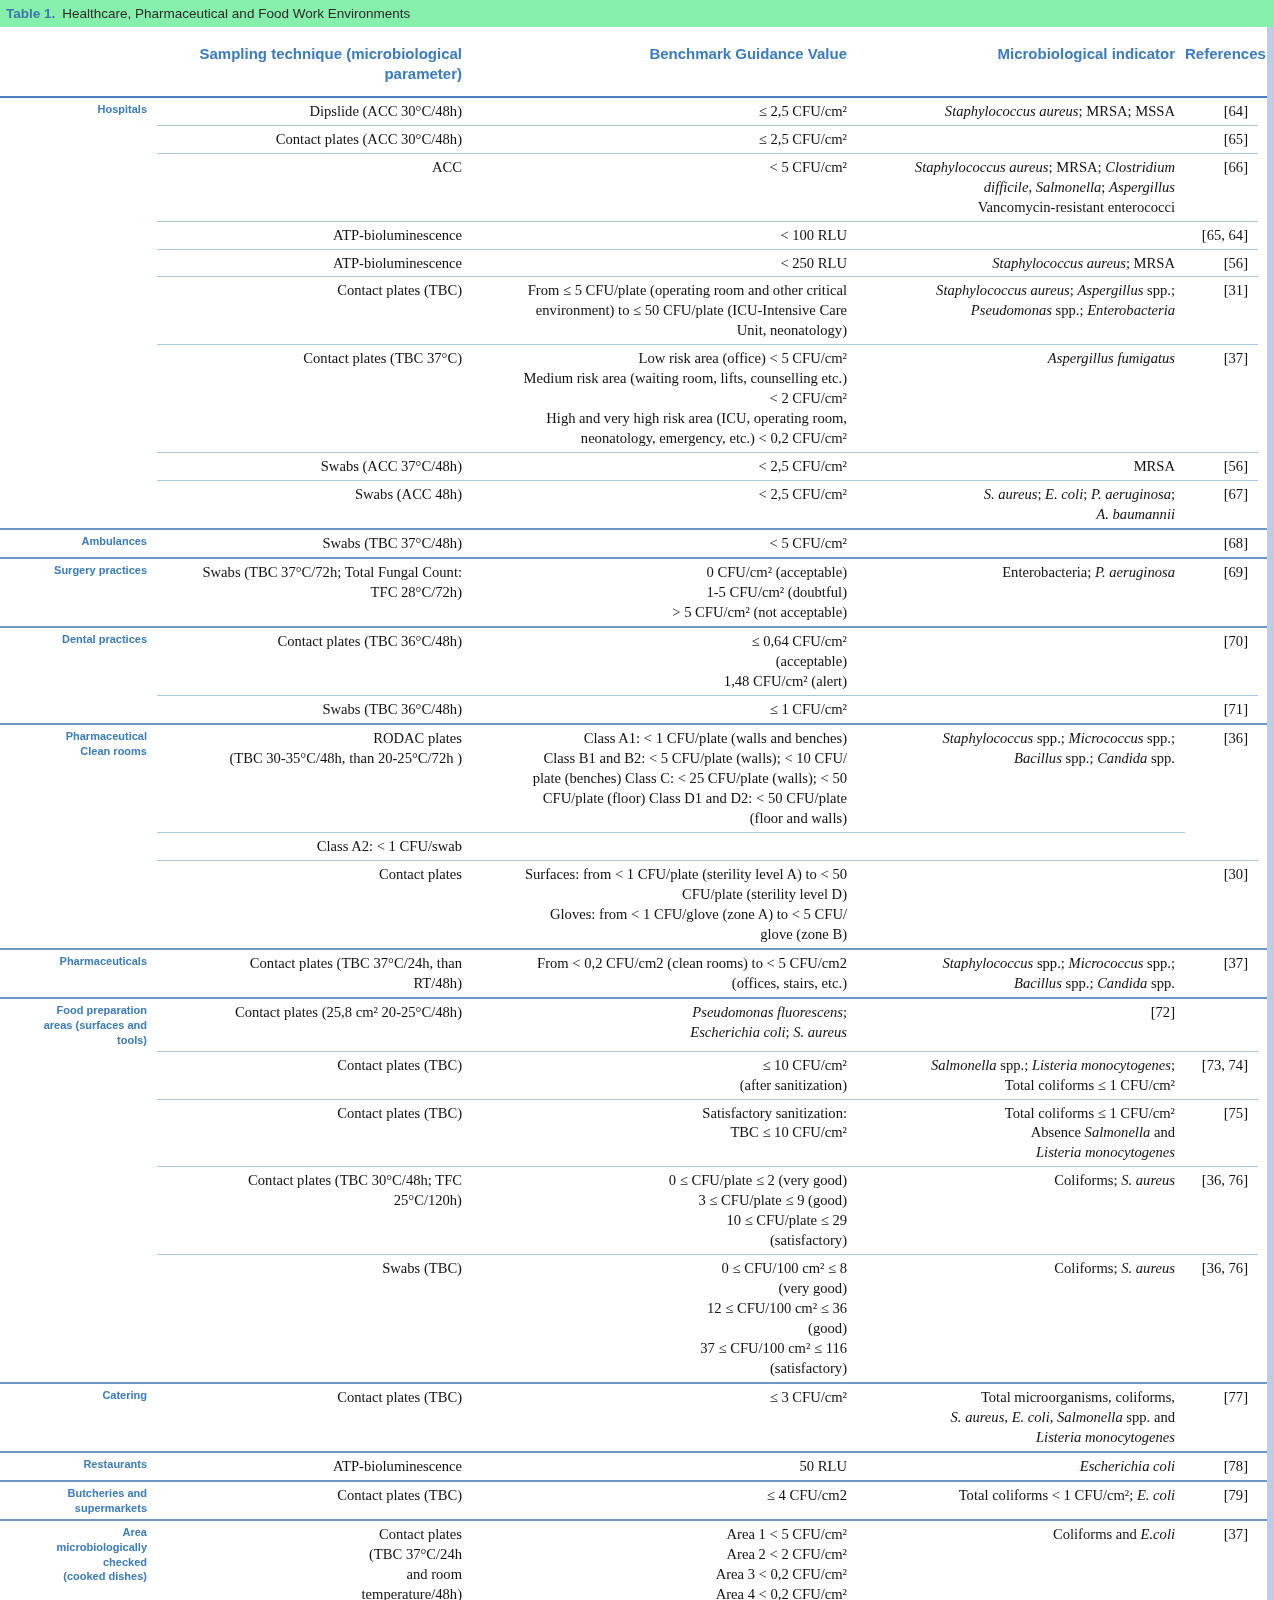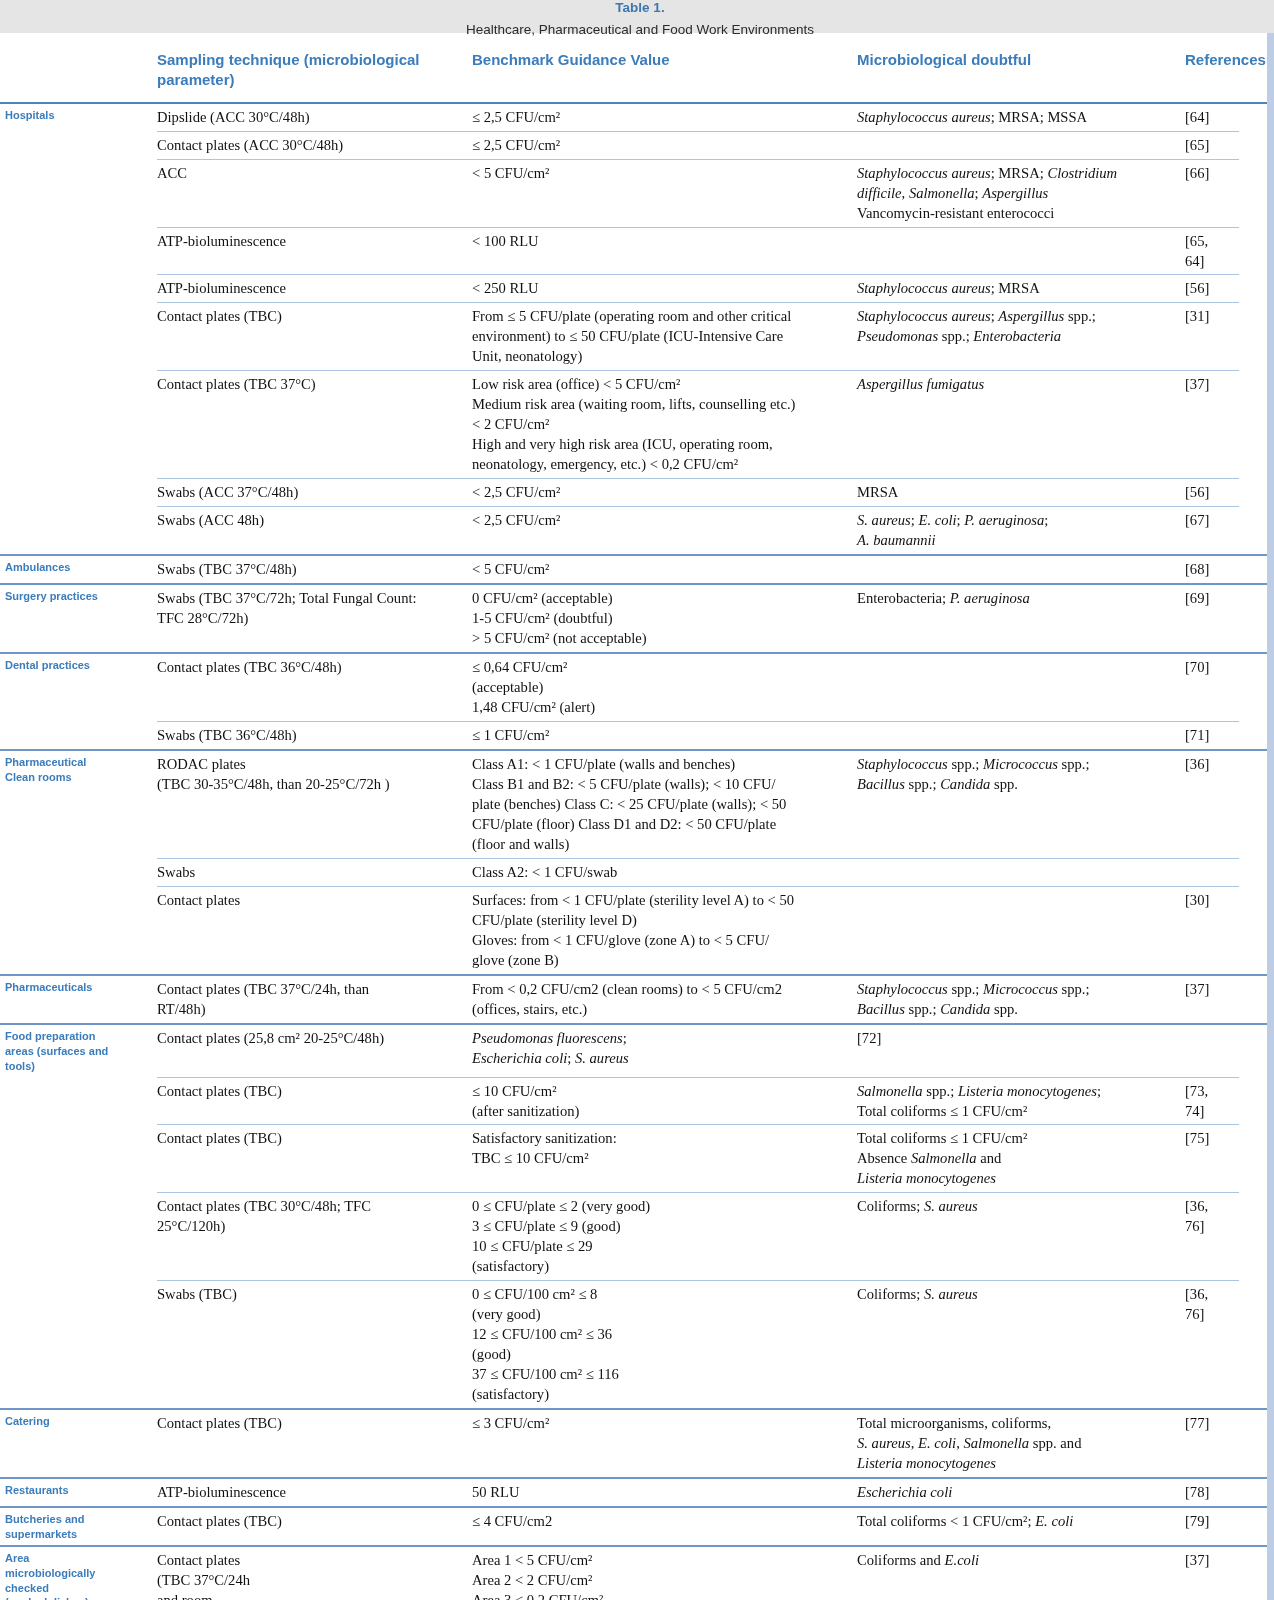--- a/index.html
+++ b/index.html
@@ -12,34 +12,34 @@
     color:#111;
     background:#ffffff;
   }
   .table-area{position:relative;border-bottom:3px solid #5b88c3;}
   .right-strip{
     position:absolute;top:27px;bottom:0;right:0;width:7px;
     background:#bccde5;z-index:0;
   }
   .titlebar{
     position:relative;z-index:1;
-    background:#e5e5e5;height:33px;
+    background:#86efac;height:27px;
     display:flex;align-items:center;gap:7px;
     padding-left:6px;
     font-family:"Liberation Sans", sans-serif;
     font-size:13.5px;
-    flex-direction:column;
   }
   .title-label{color:#3f76b0;font-weight:bold;}
   .title-text{color:#2b2b2b;}
   .grid-row{
     display:grid;
     grid-template-columns:152px 315px 385px 328px 1fr;
-    padding-left:5px;padding-right:28px;
+    padding-left:5px;padding-right:9px;
     box-sizing:border-box;
+    text-align:right;
   }
   .c{
     padding:3px 10px 3px 0;
     font-size:14.6px;
     line-height:1.37;
     white-space:pre-line;
     box-sizing:border-box;
   }
   .c1{
     font-family:"Liberation Sans", sans-serif;
@@ -70,21 +70,21 @@
     <div class="right-strip"></div>
     <header class="titlebar">
       <span class="title-label">Table 1.</span>
       <span class="title-text">Healthcare, Pharmaceutical and Food Work Environments</span>
     </header>
     <div class="table">
       <div class="grid-row thead">
         <div class="c c1"></div>
         <div class="c c2 colhead">Sampling technique (microbiological parameter)</div>
         <div class="c c3 colhead">Benchmark Guidance Value</div>
-        <div class="c c4 colhead">Microbiological doubtful</div>
+        <div class="c c4 colhead">Microbiological indicator</div>
         <div class="c c5 colhead">References</div>
       </div>
       <div id="tbody">
           <section class="section">
             <div class="grid-row body-row">
               <div class="c c1 env">Hospitals</div>
               <div class="c c2 tech">Dipslide (ACC 30°C/48h)</div>
               <div class="c c3 bench">≤ 2,5 CFU/cm²</div>
               <div class="c c4 indic"><i>Staphylococcus aureus</i>; MRSA; MSSA</div>
               <div class="c c5 ref">[64]</div>
@@ -205,21 +205,20 @@
 Class B1 and B2: &lt; 5 CFU/plate (walls); &lt; 10 CFU/
 plate (benches)   Class C: &lt; 25 CFU/plate (walls); &lt; 50
 CFU/plate (floor) Class D1 and D2: &lt; 50 CFU/plate
 (floor and walls)</div>
               <div class="c c4 indic"><i>Staphylococcus</i> spp.; <i>Micrococcus</i> spp.;
 <i>Bacillus</i> spp.; <i>Candida</i> spp.</div>
               <div class="c c5 ref">[36]</div>
             </div>
             <div class="grid-row body-row sep">
               <div class="c c1 env"></div>
-              <div class="c c2 tech">Swabs</div>
               <div class="c c3 bench">Class A2: &lt; 1 CFU/swab</div>
               <div class="c c4 indic"></div>
               <div class="c c5 ref"></div>
             </div>
             <div class="grid-row body-row sep">
               <div class="c c1 env"></div>
               <div class="c c2 tech">Contact plates</div>
               <div class="c c3 bench">Surfaces: from &lt; 1 CFU/plate (sterility level A) to &lt; 50
 CFU/plate (sterility level D)
 Gloves: from &lt; 1 CFU/glove (zone A) to &lt; 5 CFU/

